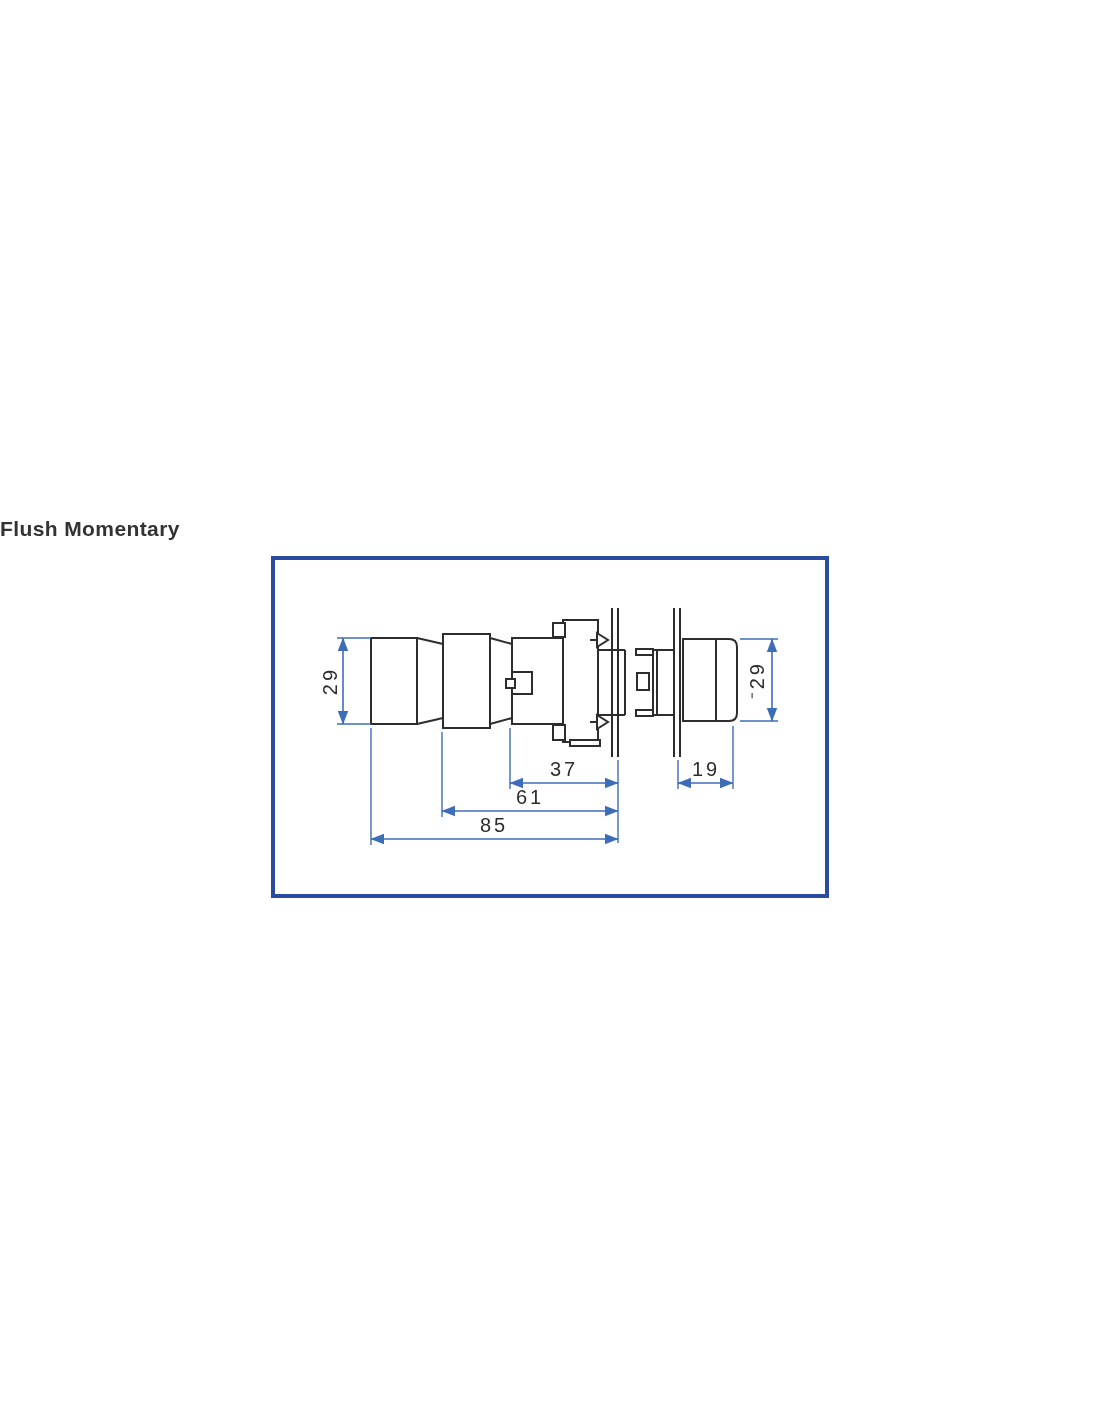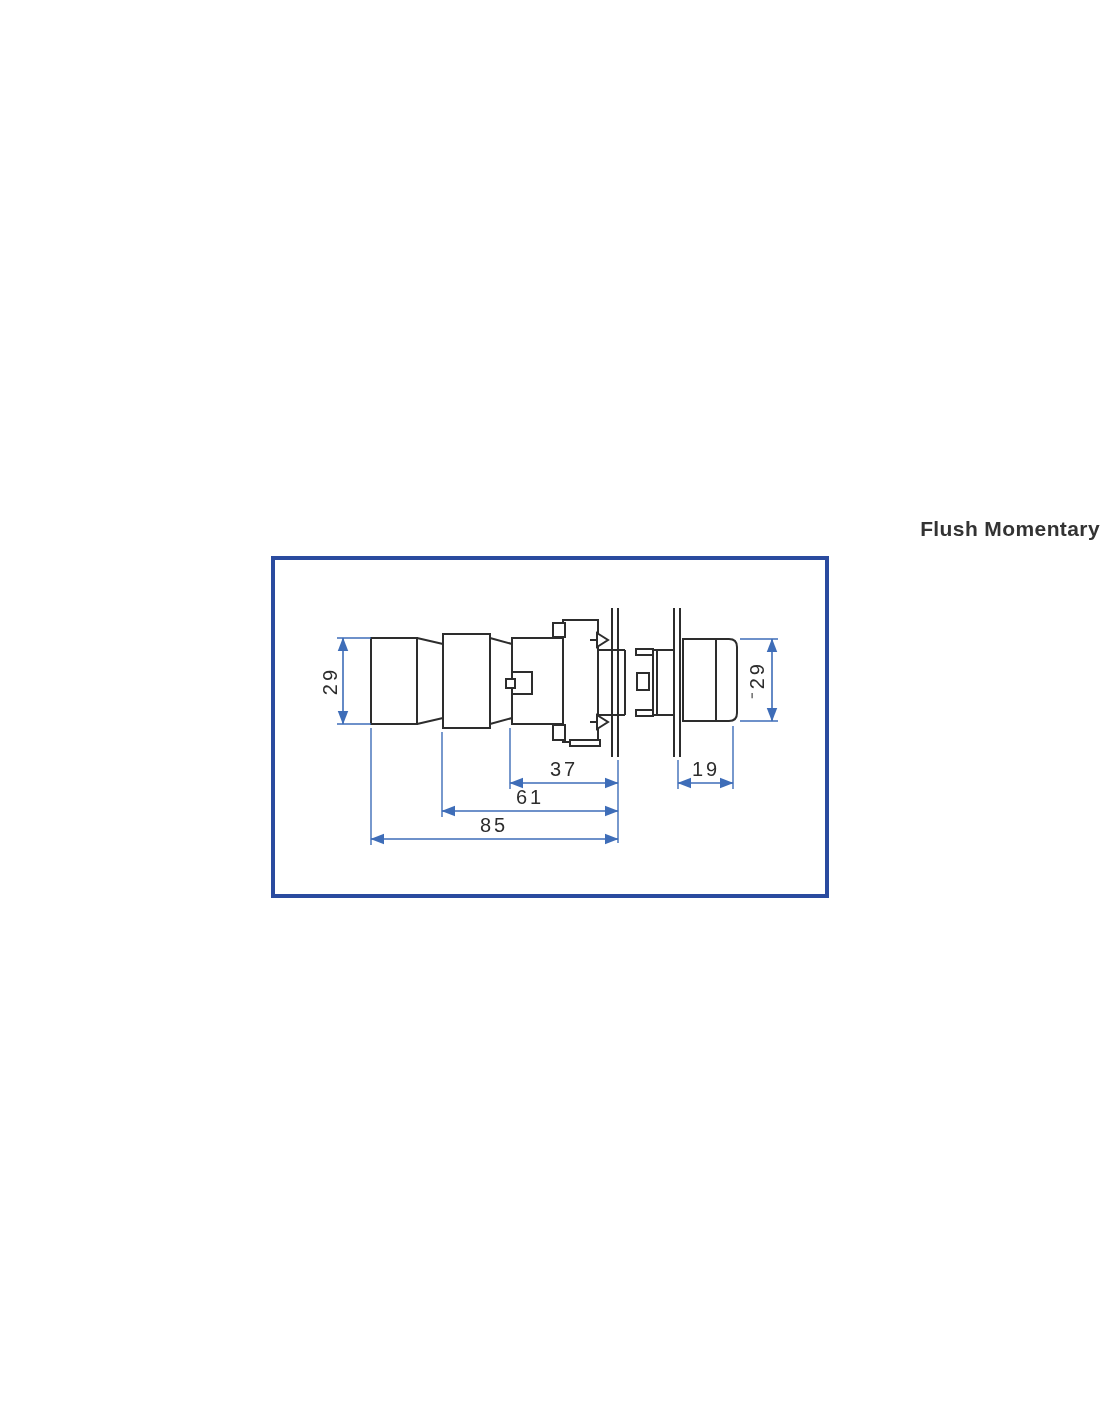--- a/index.html
+++ b/index.html
@@ -4,21 +4,21 @@
 <style>
   :root{
     --outline:#2d2d2d;
     --dimension:#3e6db8;
     --border:#2a4b9f;
     --title_text:#333333;
   }
   html,body{margin:0;padding:0;background:#ffffff;}
   .page{position:relative;width:1100px;height:1422px;background:#fff;overflow:hidden;
         font-family:"Liberation Sans",sans-serif;}
-  .title{position:absolute;left:0;top:517px;width:1100px;text-align:right;
+  .title{position:absolute;left:0;top:517px;width:1100px;text-align:left;
          font-size:21px;font-weight:bold;letter-spacing:.4px;color:var(--title_text);}
   svg.drawing{position:absolute;left:0;top:0;}
   .ol{stroke:var(--outline);stroke-width:2;fill:none;}
   .olf{stroke:var(--outline);stroke-width:2;fill:#ffffff;}
   .olw{stroke:var(--outline);stroke-width:2;fill:#ffffff;}
   .frame{stroke:var(--border);stroke-width:4;fill:none;}
   .dim{stroke:var(--dimension);stroke-width:1.6;fill:none;}
   .ext{stroke:var(--dimension);stroke-width:1.4;fill:none;}
   .dimtxt{fill:var(--outline);font-family:"Liberation Sans",sans-serif;
           font-size:20px;letter-spacing:3px;}

